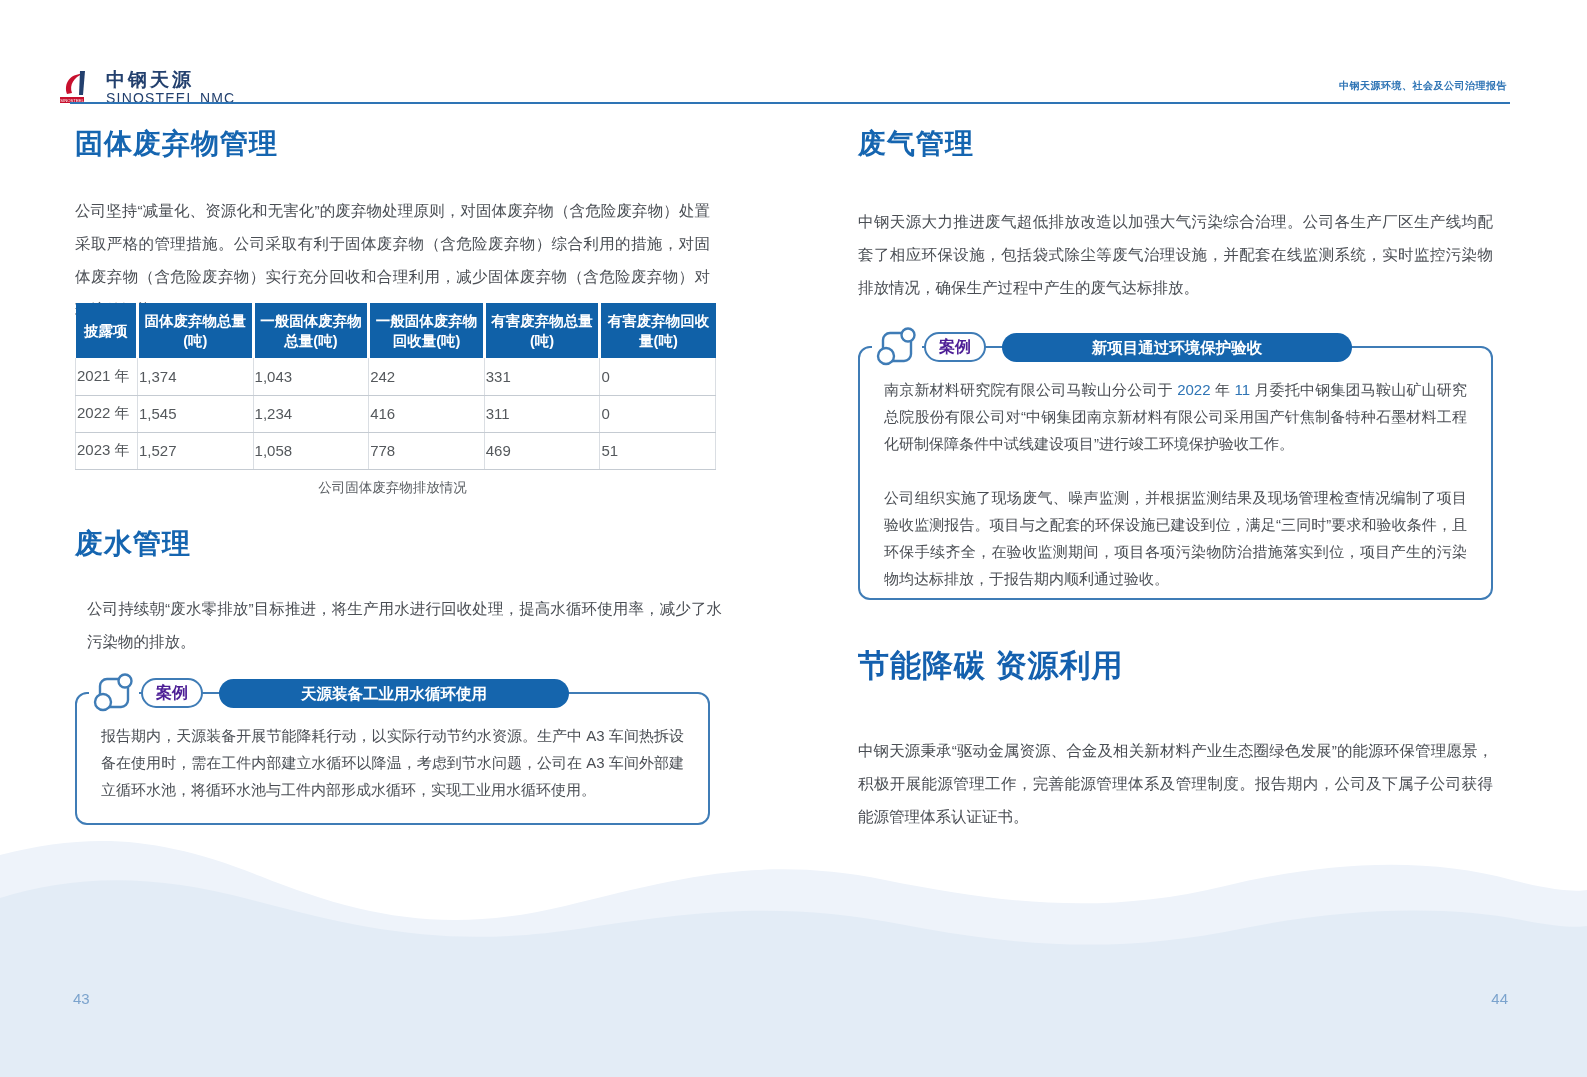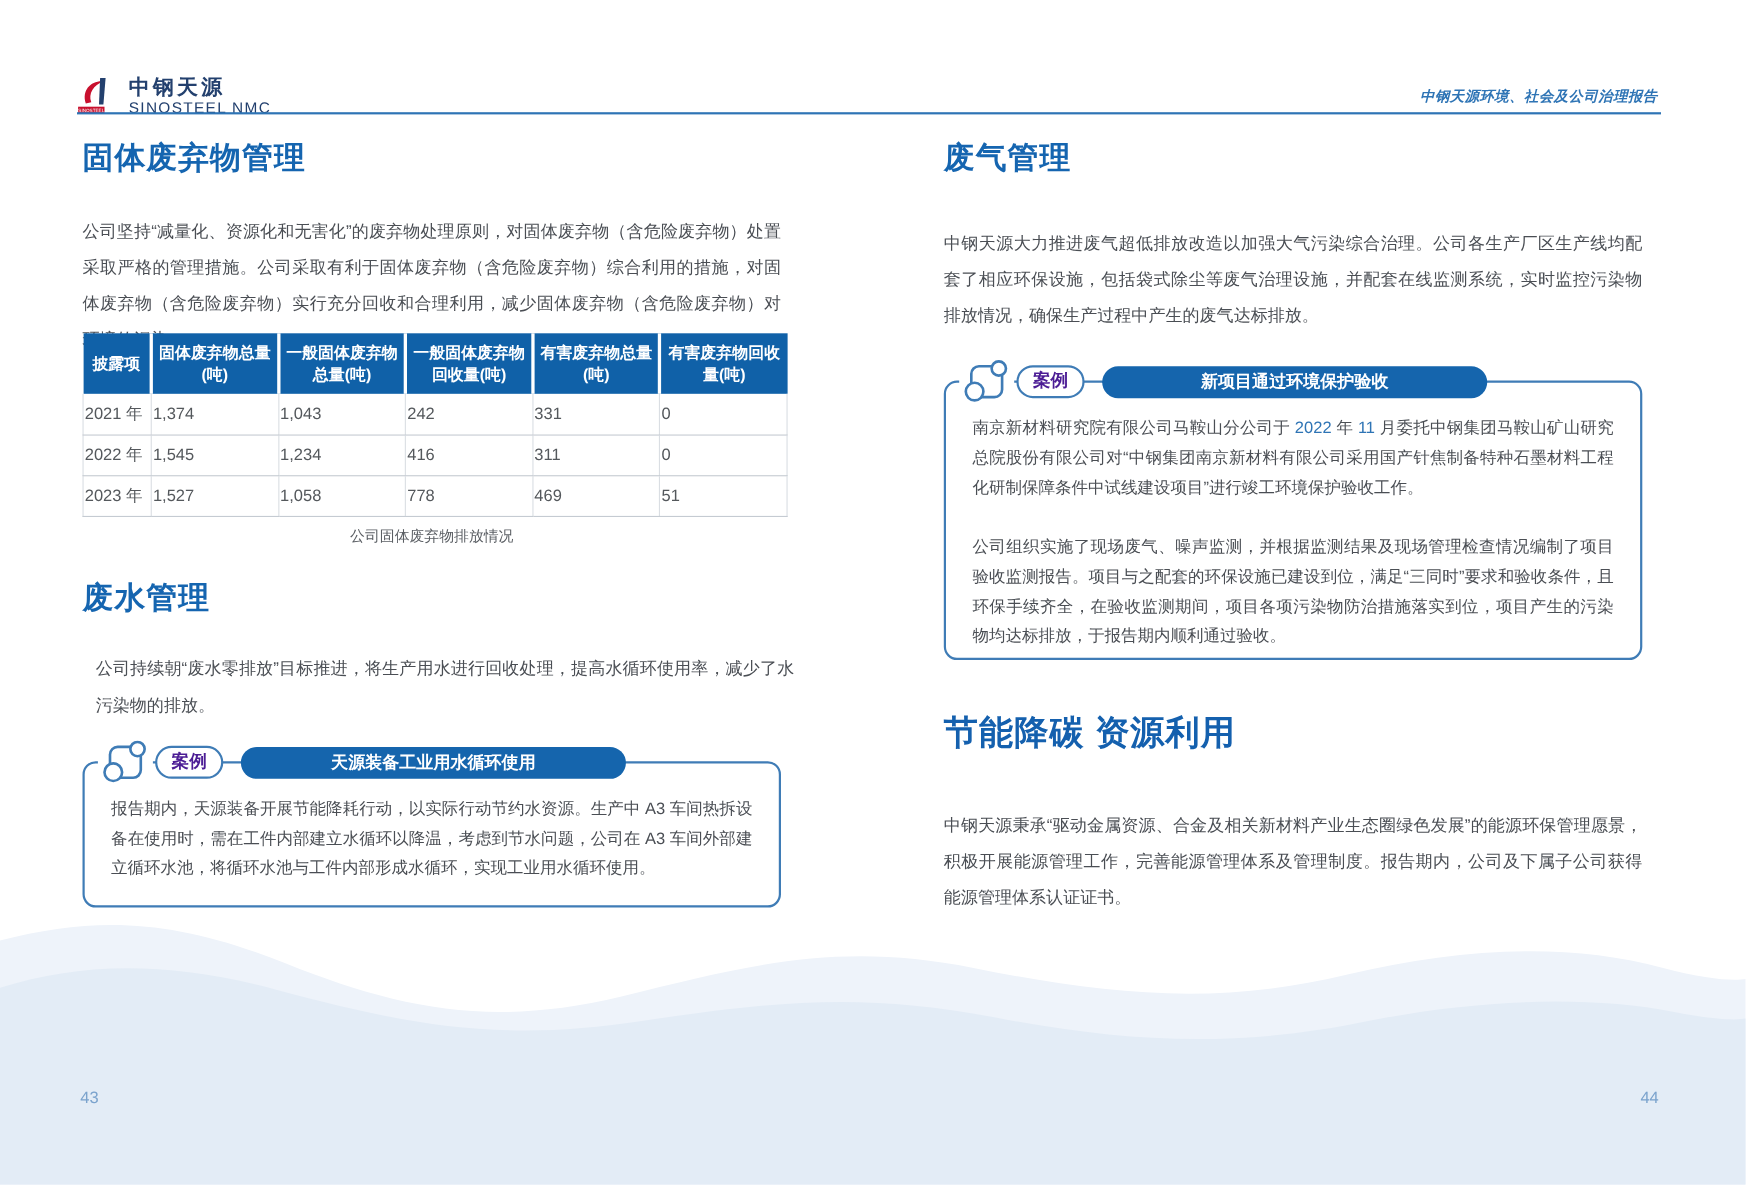--- a/index.html
+++ b/index.html
@@ -4,25 +4,25 @@
 <style>
   html,body{margin:0;padding:0;}
   body{
     width:1587px;height:1077px;position:relative;background:#ffffff;
     font-family:"Liberation Sans","DejaVu Sans",sans-serif;
     overflow:hidden;color:#45494e;
   }
   .abs{position:absolute;}
 
   
-  .logo{left:70px;top:70px;display:flex;align-items:flex-start;gap:7px;}
+  .logo{left:59px;top:70px;display:flex;align-items:flex-start;gap:7px;}
   .logo-texts{display:flex;flex-direction:column;line-height:1;}
   .brand-cn{font-size:19px;font-weight:bold;color:#23406e;letter-spacing:3px;}
   .brand-en{font-size:14px;color:#23406e;letter-spacing:1.2px;margin-top:2px;font-weight:normal;}
-  .report-title{right:80px;top:79px;font-size:13px;font-weight:bold;color:#2e74b5;letter-spacing:0.5px;font-style:italic;}
+  .report-title{right:80px;top:79px;font-size:10px;font-weight:bold;color:#2e74b5;letter-spacing:0.5px;}
   .header-rule{left:70px;top:102px;width:1440px;height:2px;background:#2e74b5;}
 
   
   .h1{font-size:28px;font-weight:bold;color:#1565b0;letter-spacing:1px;line-height:1.15;}
   .h1-big{font-size:31px;font-weight:bold;color:#1460ae;letter-spacing:1px;line-height:1.15;}
   .para{width:635px;font-size:15.5px;line-height:33px;color:#4a4e54;text-align:justify;}
 
   
   table.waste{left:75px;top:303px;width:641px;border-collapse:collapse;table-layout:fixed;position:absolute;}
   table.waste col.c0{width:62px;}

